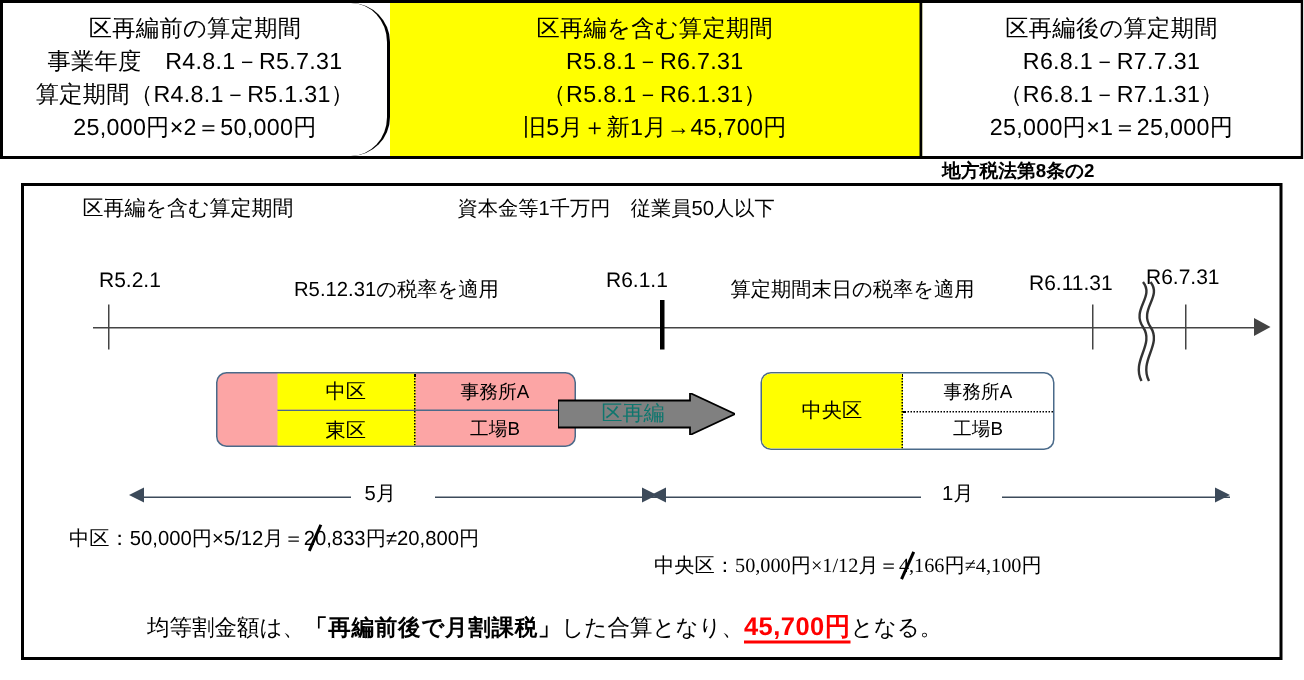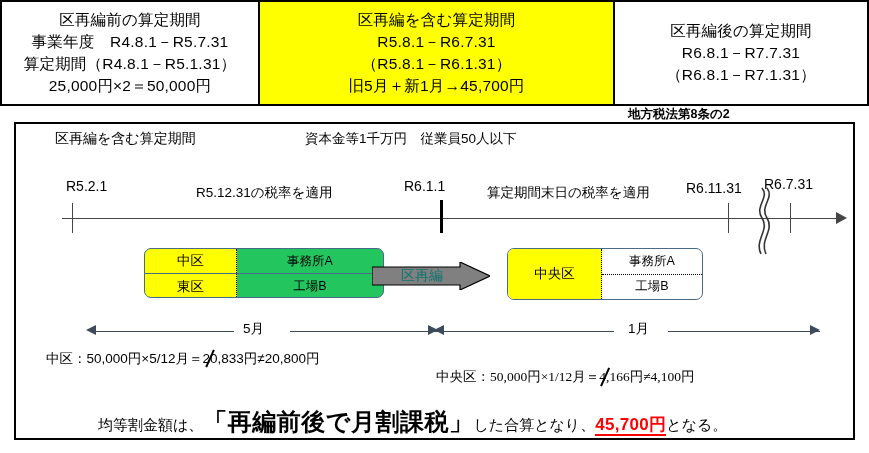--- a/index.html
+++ b/index.html
@@ -39,20 +39,21 @@
     text-align: center;
     font-size: 15.5px;
     line-height: 1.42;
     letter-spacing: 0.2px;
     white-space: nowrap;
   }
   .panel-before {
     width: 258px;
     background: #ffffff;
     border-right: 2px solid #000;
+    border-radius: 26px;
   }
   .panel-during {
     width: 355px;
     background: #ffff00;
     border-right: 2px solid #000;
   }
   .panel-after {
     width: 252px;
     background: #ffffff;
   }
@@ -158,22 +159,23 @@
   
   .box-left {
     position: absolute;
     left: 144px;
     top: 248px;
     width: 240px;
     height: 50px;
     border: 1.4px solid #4a6a8a;
     border-radius: 7px;
     box-sizing: border-box;
-    background: #22c55e;
+    background: #fca5a5;
     overflow: hidden;
+    padding-left: 40px;
   }
   .box-left .brow {
     display: flex;
     height: 25px;
     box-sizing: border-box;
   }
   .box-left .brow:first-child { border-bottom: 1.2px solid #4a6a8a; }
   .cell-ward {
     width: 92px;
     background: #ffff00;
@@ -309,21 +311,21 @@
   
   .summary {
     position: absolute;
     left: 98px;
     top: 406px;
     font-size: 15px;
     white-space: nowrap;
   }
   .summary .em {
     font-weight: bold;
-    font-size: 24px;
+    font-size: 15px;
     letter-spacing: 0.5px;
   }
   .summary .amount {
     color: #ff0000;
     font-weight: bold;
     font-size: 17px;
     border-bottom: 2.2px solid #ff0000;
     letter-spacing: 0.3px;
   }
 </style>
@@ -345,20 +347,21 @@
       <span class="line">区再編を含む算定期間</span>
       <span class="line">R5.8.1－R6.7.31</span>
       <span class="line">（R5.8.1－R6.1.31）</span>
       <span class="line">旧5月＋新1月→45,700円</span>
     </div>
 
     <div class="panel panel-after">
       <span class="line">区再編後の算定期間</span>
       <span class="line">R6.8.1－R7.7.31</span>
       <span class="line">（R6.8.1－R7.1.31）</span>
+      <span class="line">25,000円×1＝25,000円</span>
     </div>
   </div>
 
   <div class="legal-note">
     <div>地方税法第8条の2</div>
   </div>
 
   <div class="main-frame"></div>
 
   <div class="cap-period">区再編を含む算定期間</div>

